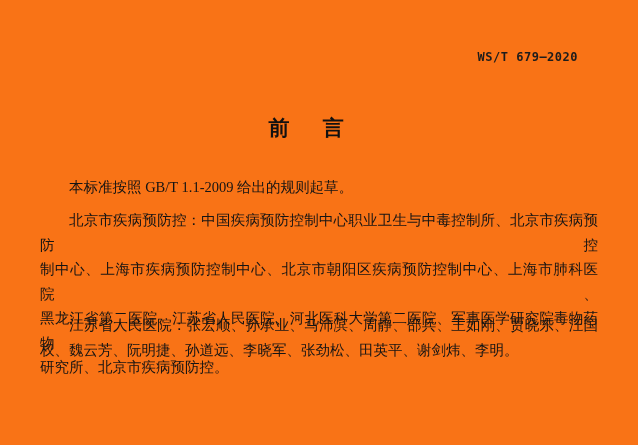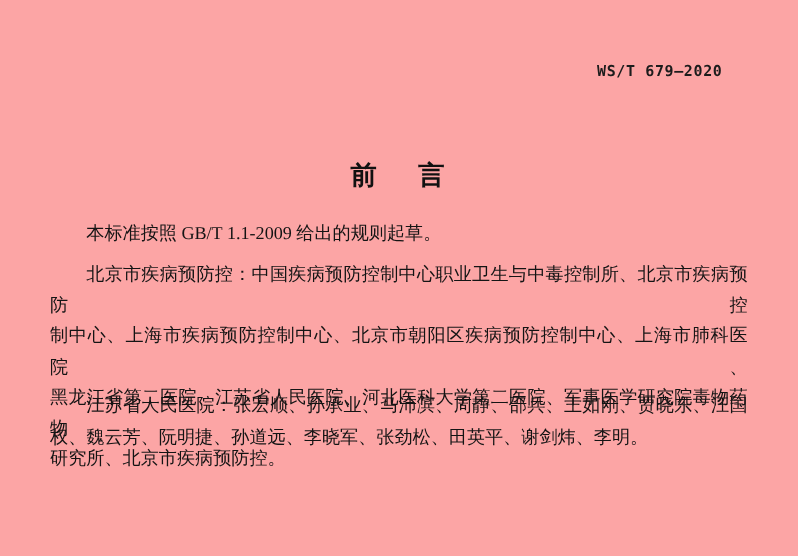--- a/index.html
+++ b/index.html
@@ -4,42 +4,42 @@
 <style>
   html, body {
     margin: 0;
     padding: 0;
     background: #ffffff;
   }
   .page {
     position: relative;
     width: 638px;
     height: 445px;
-    background: #fca5a5;
+    background: #f97316;
     overflow: hidden;
     font-family: "Liberation Serif", "DejaVu Serif", serif;
     color: #1a1a1a;
   }
   .doc-number {
     position: absolute;
     top: 50px;
     right: 60px;
     font-family: "DejaVu Sans Mono", "Liberation Mono", monospace;
     font-size: 12px;
     font-weight: 700;
     letter-spacing: 0.5px;
     color: #1c1c1c;
     white-space: pre;
   }
   .title {
     position: absolute;
     top: 114px;
     left: 0;
     width: 612px; 
-    margin: 12px;
+    margin: 0;
     text-align: center;
     font-size: 21px;
     font-weight: 700;
     color: #111111;
     white-space: pre;
     word-spacing: 28px;
     font-family: "Liberation Serif", "DejaVu Serif", serif;
   }
   .para {
     position: absolute;

